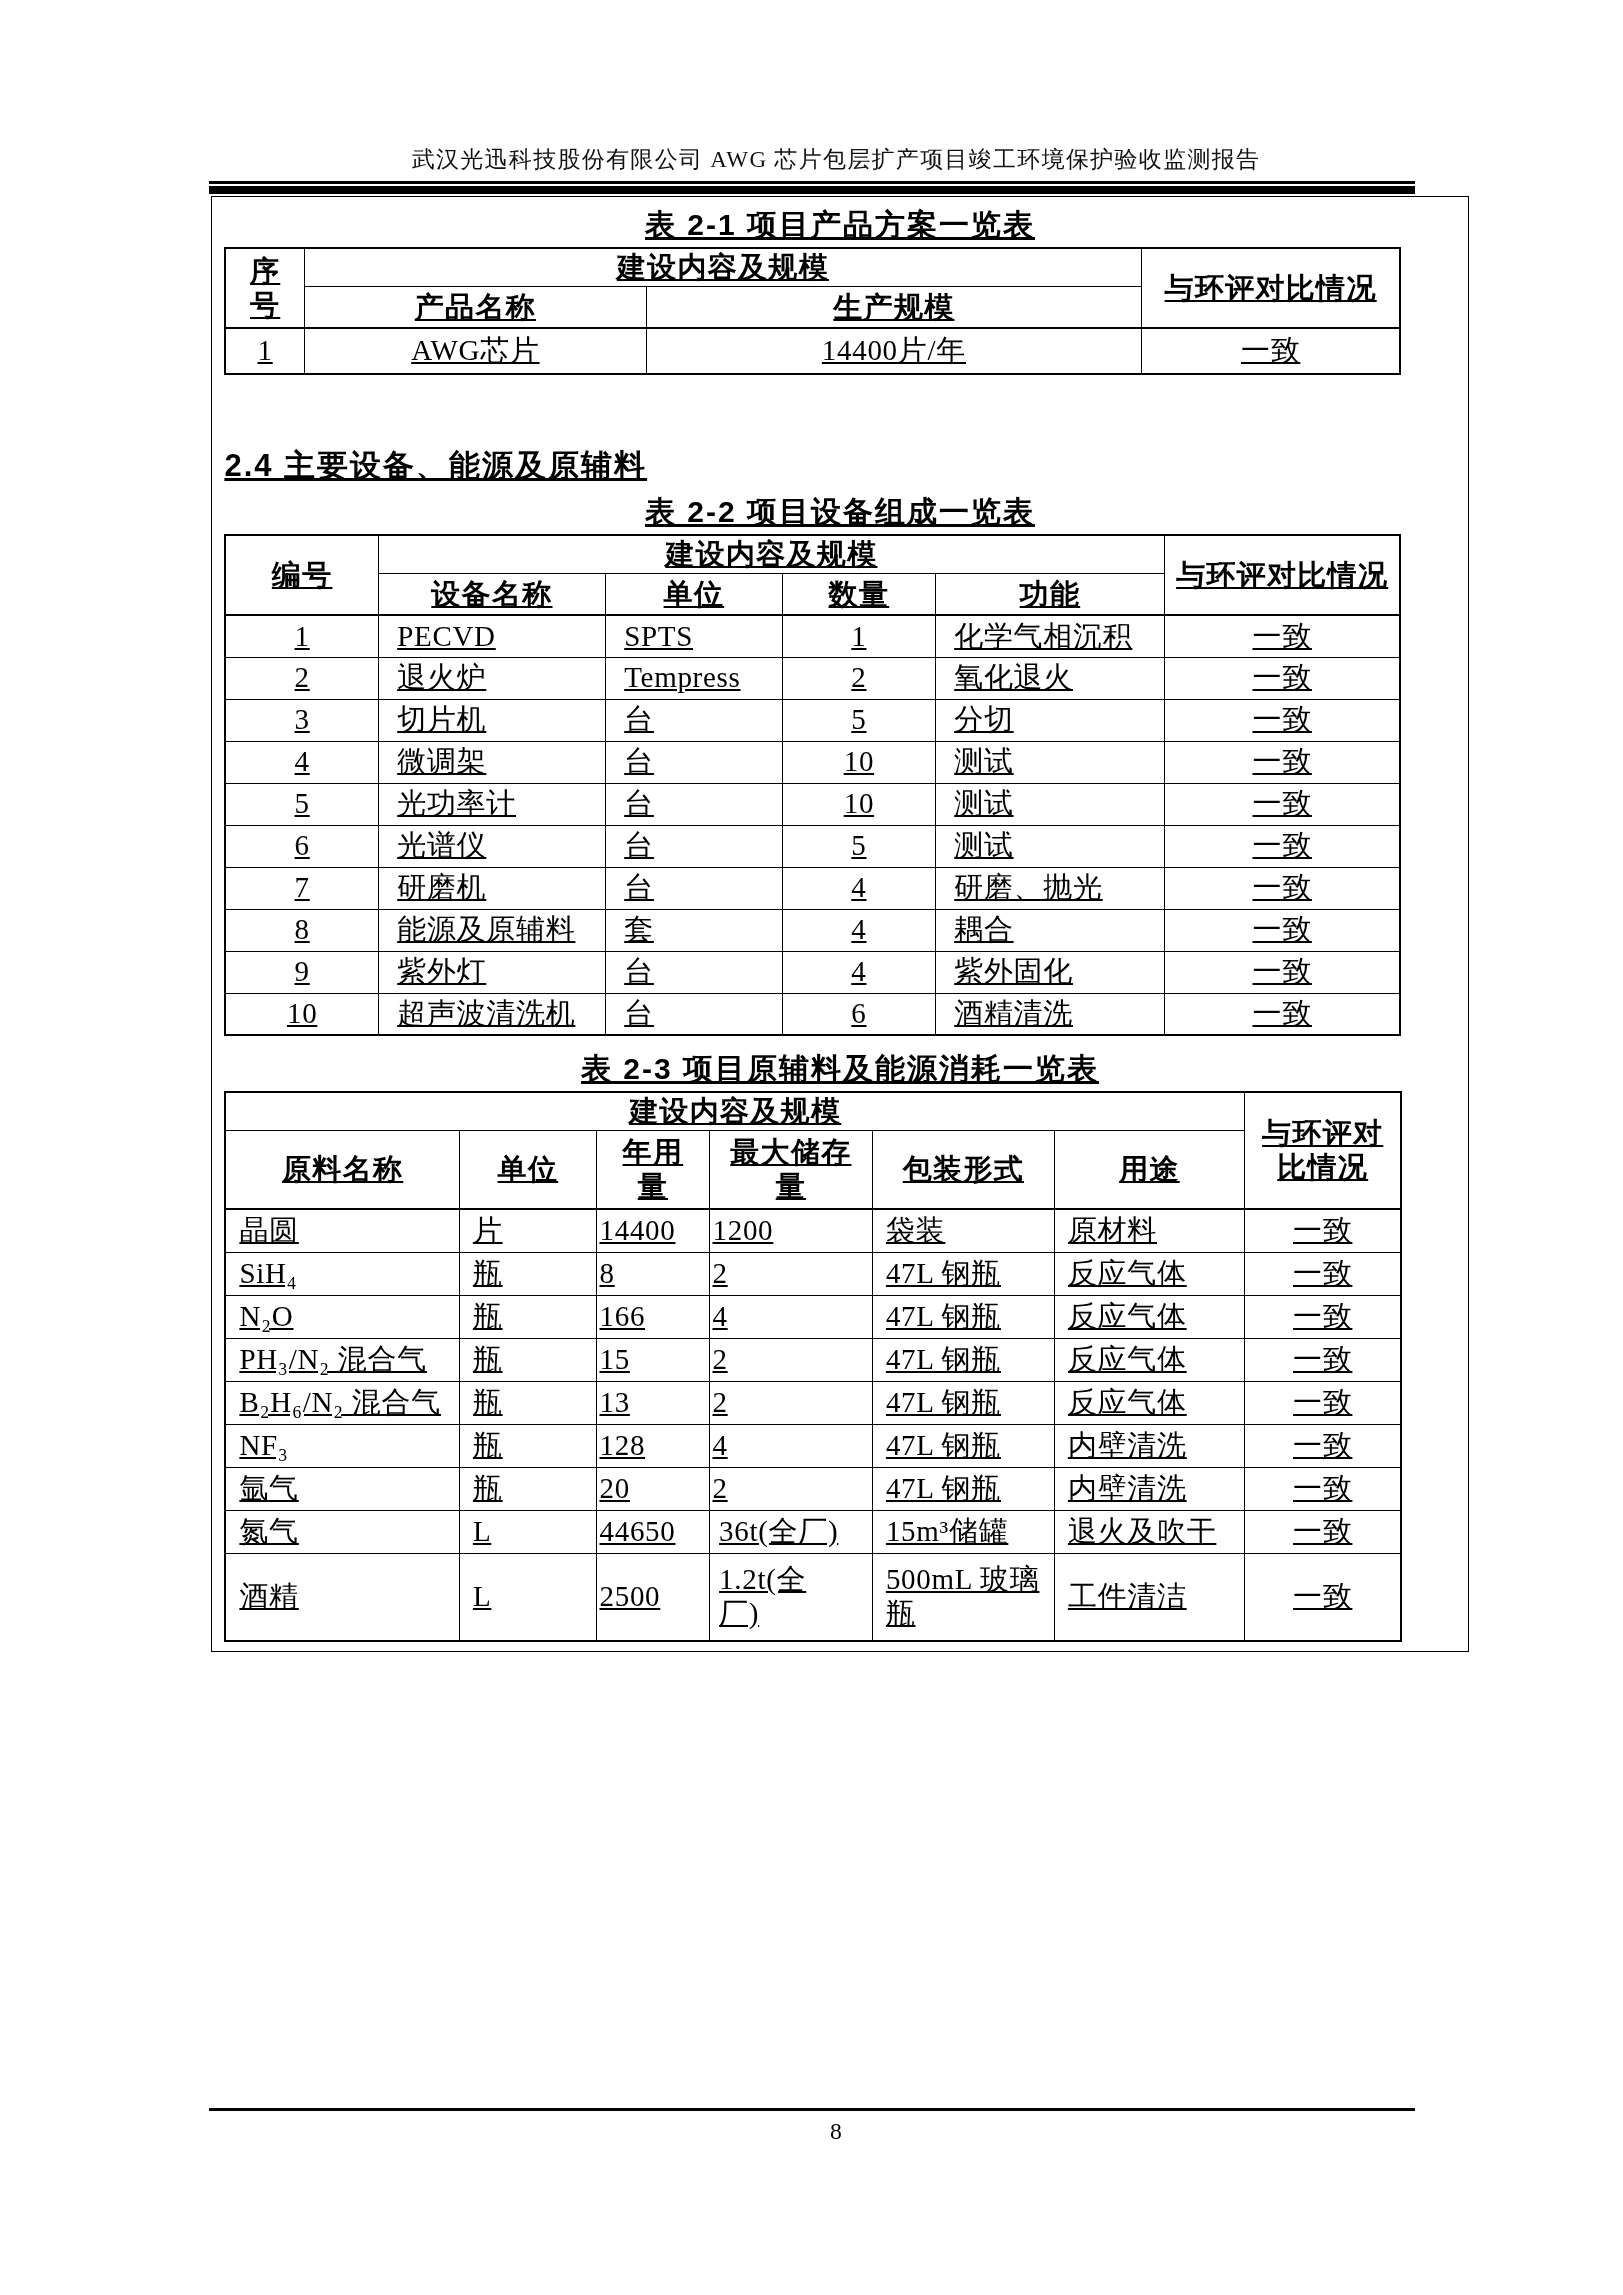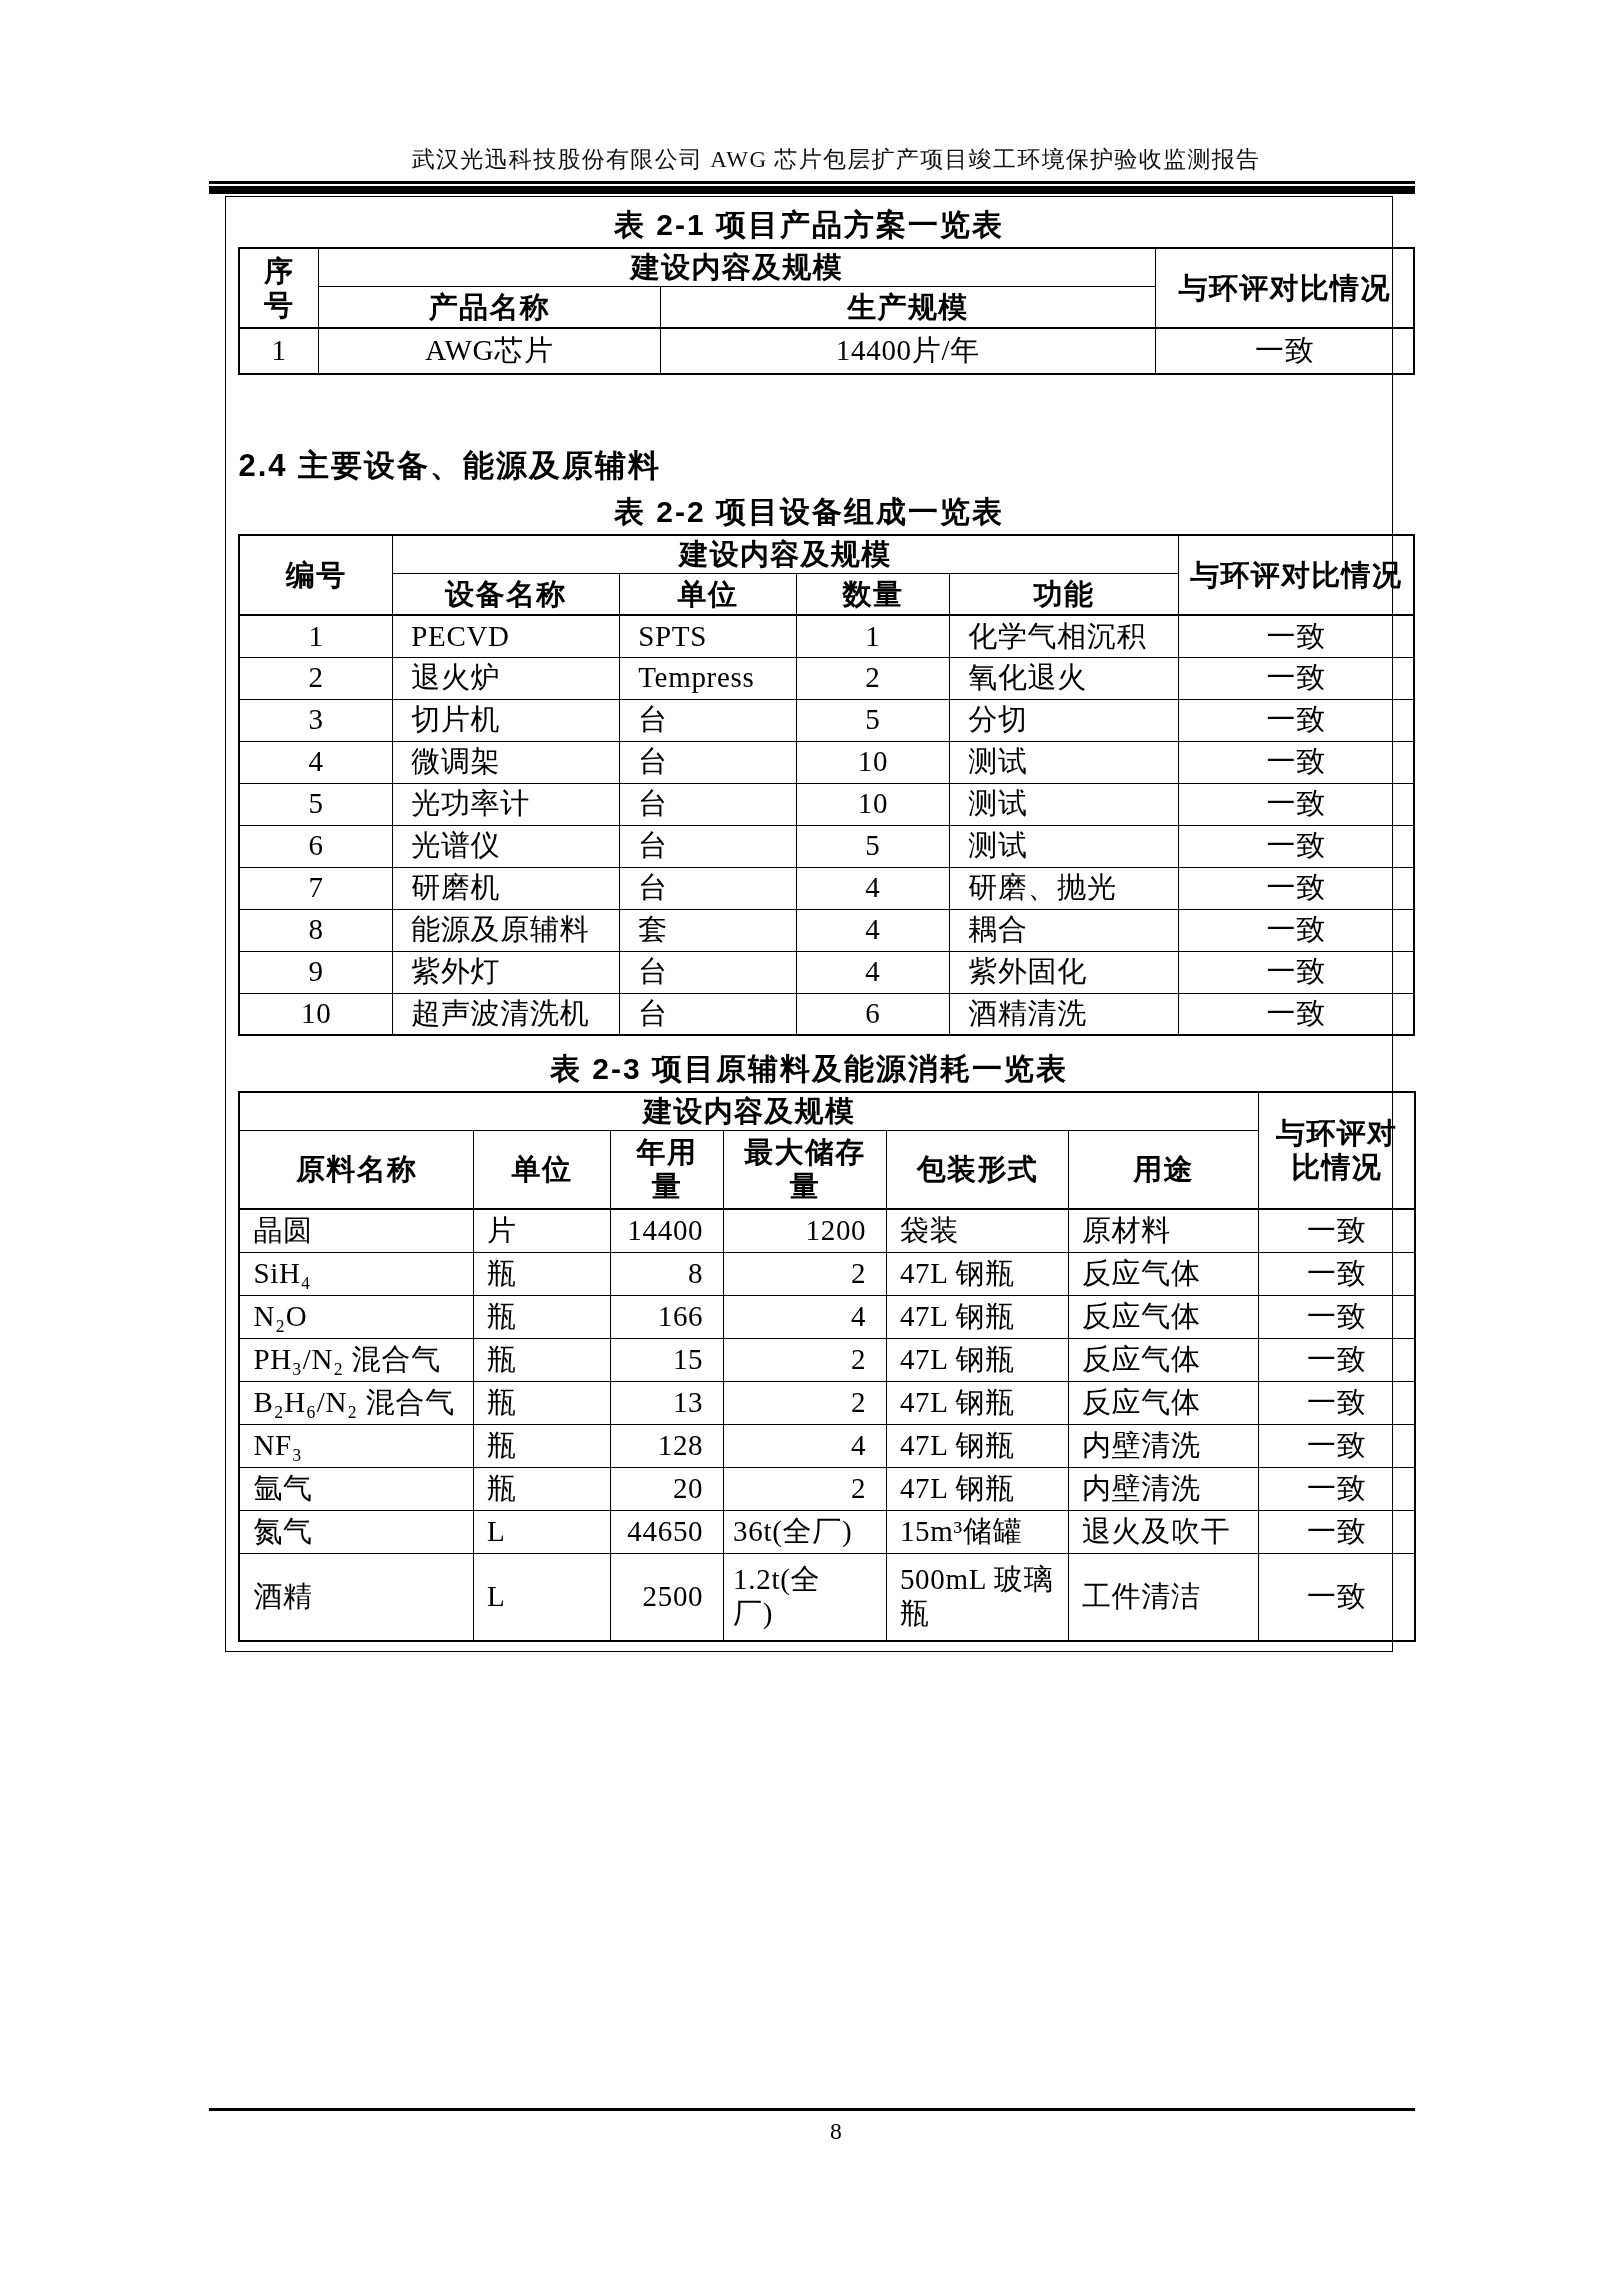--- a/index.html
+++ b/index.html
@@ -14,23 +14,23 @@
   .doc-header {
     position:absolute; top:144px; left:0; width:100%;
     text-align:center; font-size:23px; letter-spacing:1.3px; color:#111;
   }
   .rule {position:absolute; left:209px; width:1206px; background:#000;}
   .rule-thin  {top:181px; height:2.6px;}
   .rule-thick {top:186px; height:7.9px;}
 
   
   .frame {
-    position:absolute; left:225px; top:196px; width:1168px;
+    position:absolute; left:211px; top:196px; width:1258px;
     box-sizing:border-box; border:1.3px solid #000;
-    padding:6.5px 12.4px 9.2px 12.4px; background:#fff;
+    padding:6.5px 12.4px 9.2px 12.4px; background:#fff;text-decoration:underline;
   }
 
   .tbl-title {
     text-align:center; font-family:"Liberation Sans","DejaVu Sans",sans-serif;
     font-weight:bold; font-size:30px; letter-spacing:2px; line-height:38px;
     margin:2.6px 0 2.6px 0;
   }
   .t2-title {margin-top:9.2px;}
   .t3-title {margin-top:14px;}
 
@@ -70,21 +70,21 @@
   .t2 td:nth-child(1), .t2 td:nth-child(4), .t2 td:nth-child(6)
       {text-align:center; padding-left:2.6px;}
 
   
   .t3 thead tr:first-child {height:34px;}
   .t3 thead tr:last-child  {height:79px;margin-top:40px;}
   .t3 tbody tr {height:43px;}
   .t3 tbody tr:last-child {height:88px;}
   .t3 td {text-align:left; padding-left:13px;}
   .t3 td:nth-child(3), .t3 td:nth-child(4)
-      {text-align:right; padding-right:19.6px; padding-left:2.6px;}
+      {text-align:left; padding-right:19.6px; padding-left:2.6px;}
   .t3 td:nth-child(7) {text-align:center; padding-left:2.6px;}
   .t3 tbody tr:nth-child(8) td:nth-child(4),
   .t3 tbody tr:nth-child(9) td:nth-child(4)
       {text-align:left; padding-left:9.2px; padding-right:3.9px;}
 
   .sec-heading {
     font-family:"Liberation Sans","DejaVu Sans",sans-serif;
     font-weight:bold; font-size:31px; letter-spacing:2px;
     margin:72px 0 0 0; line-height:37px;
   }

